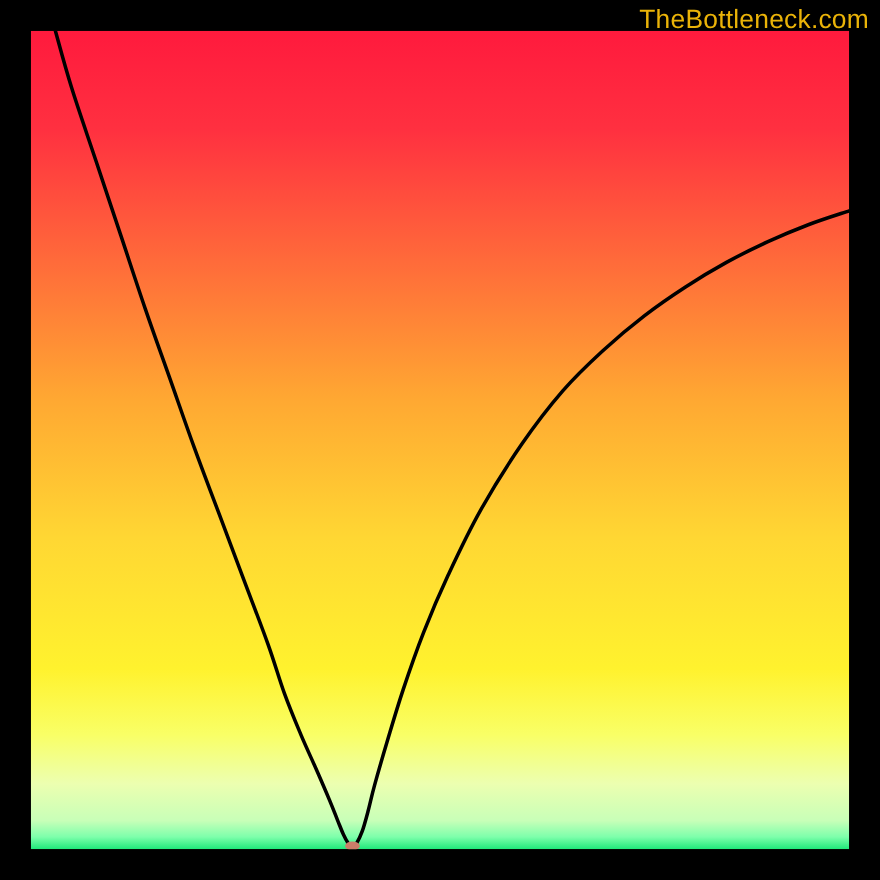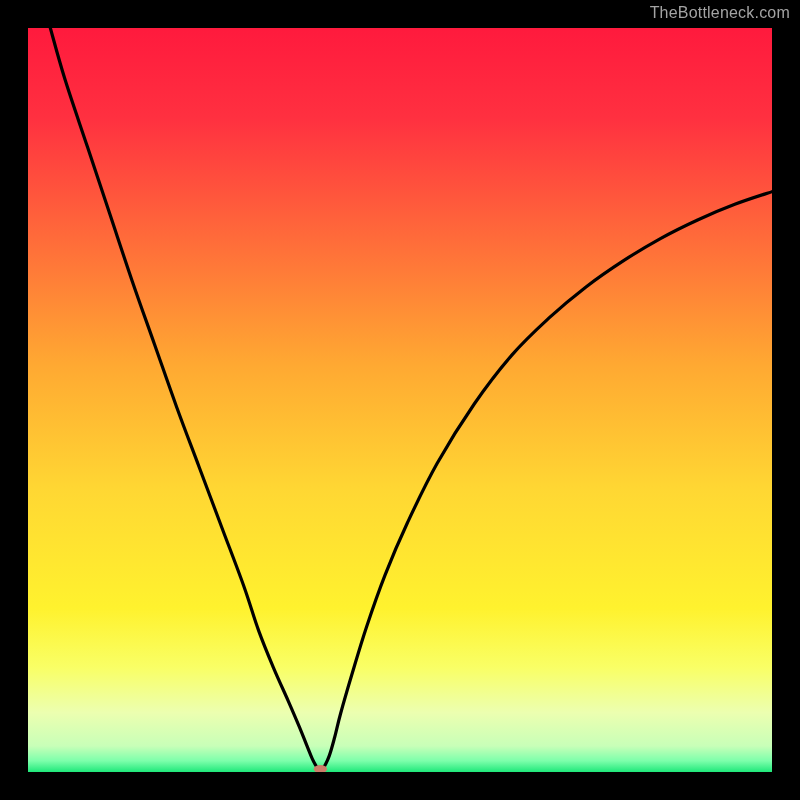--- a/index.html
+++ b/index.html
@@ -23,22 +23,22 @@
     position: absolute;
     left: 0;
     top: 0;
     width: 744px;
     height: 744px;
   }
   .watermark {
     position: absolute;
     top: 4px;
     right: 10px;
-    color: #a3a3a3;
-    font-size: 16px;
+    color: #eab308;
+    font-size: 24px;
     font-weight: 500;
     letter-spacing: 0.2px;
     user-select: none;
   }
   svg { display: block; }
 </style>
 </head>
 <body>
 
 <div class="frame">

